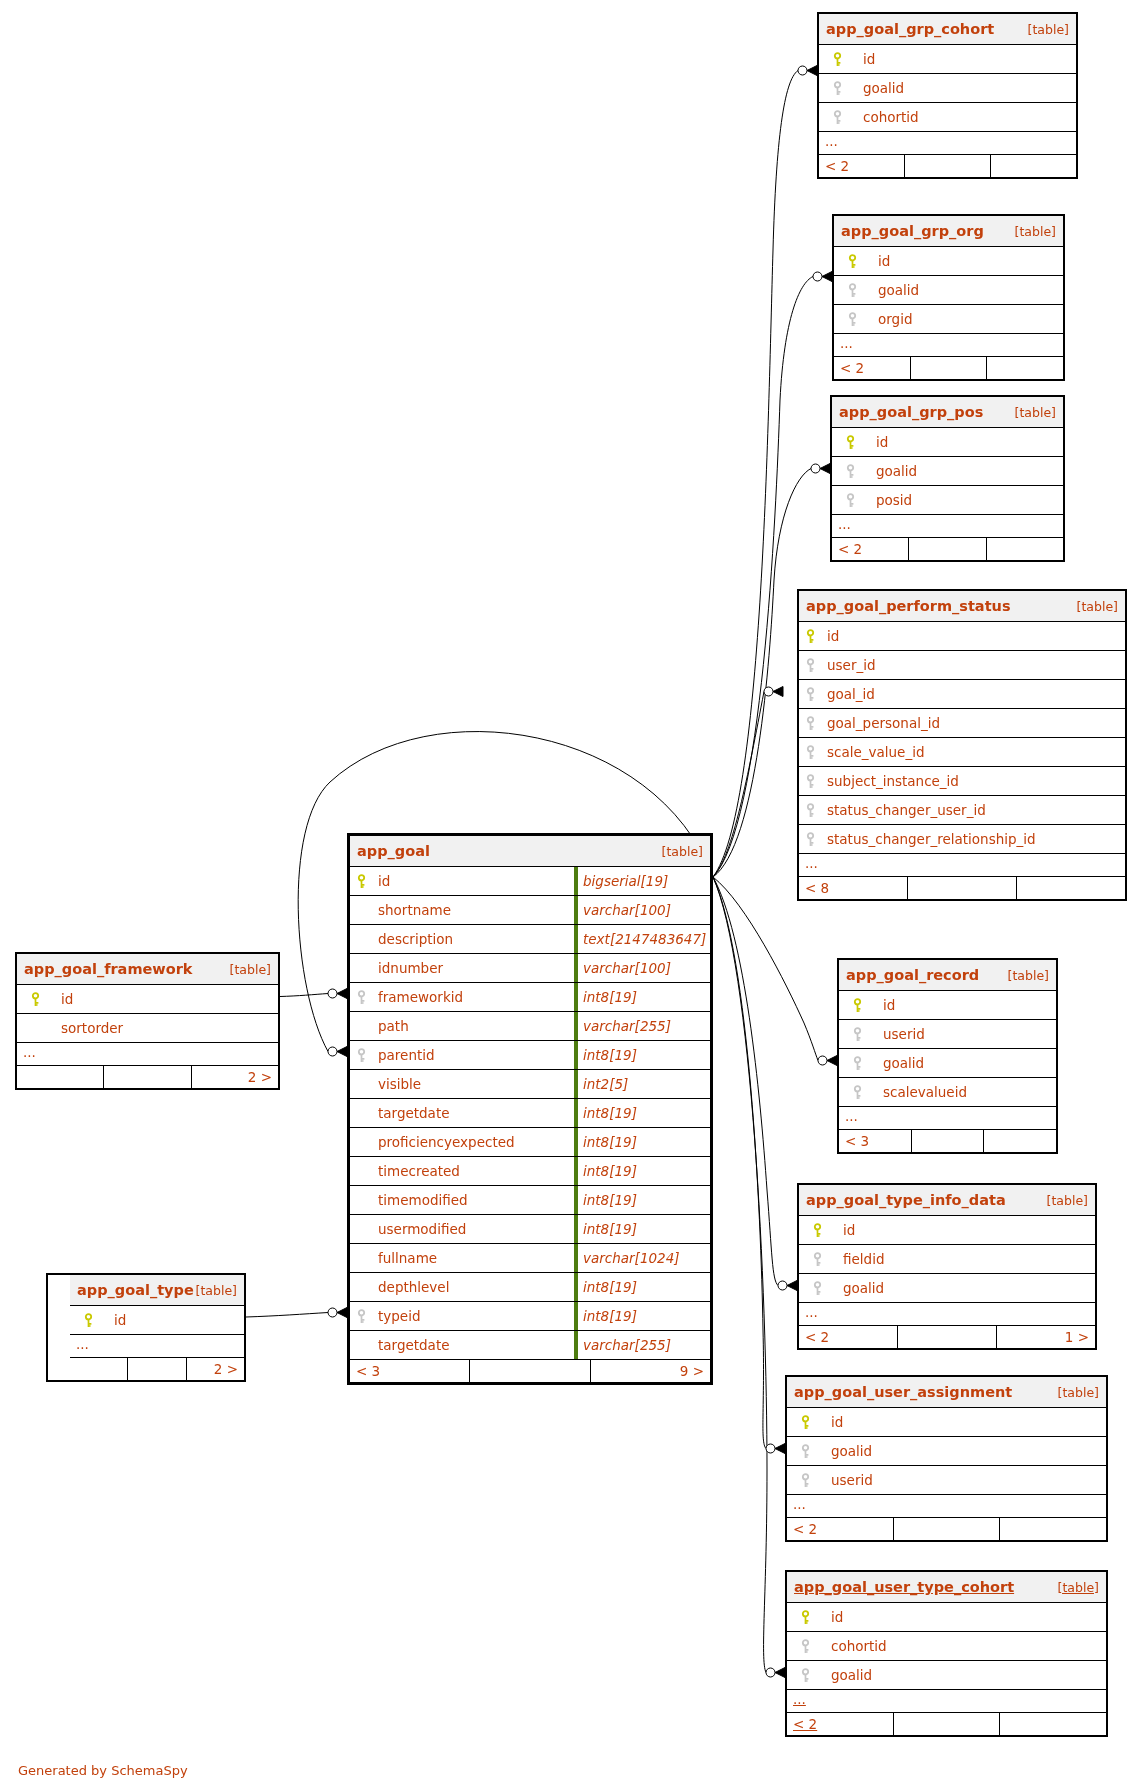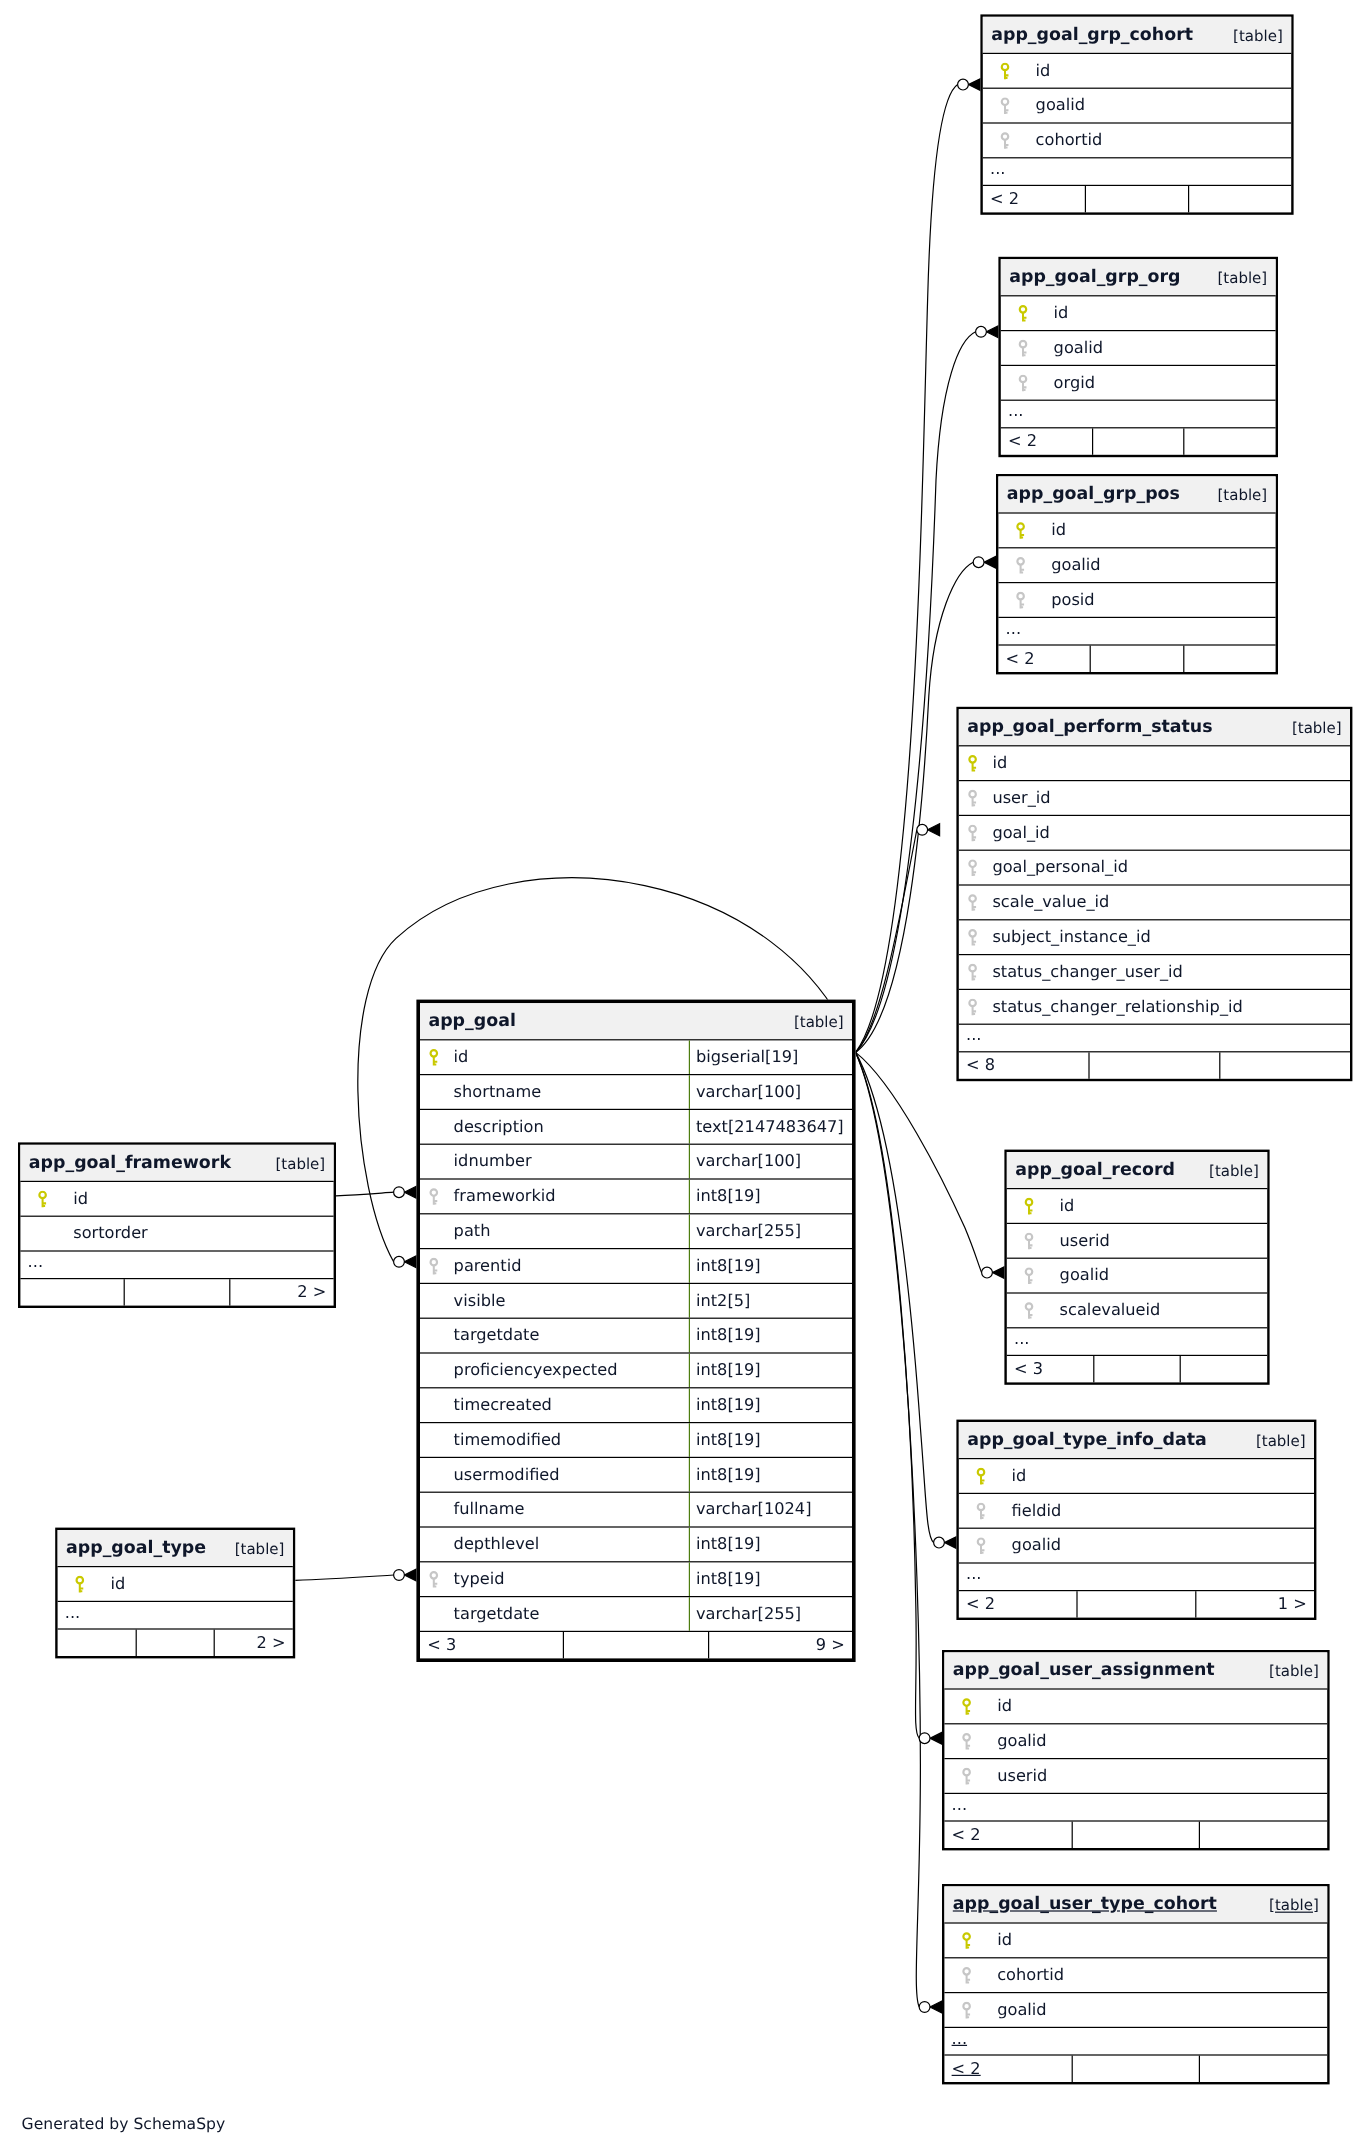--- a/index.html
+++ b/index.html
@@ -1,37 +1,37 @@
 <!DOCTYPE html>
 <html><head>
 <meta charset="utf-8">
 <style>
   html,body{margin:0;padding:0;background:#ffffff;}
   #canvas{
     position:relative;width:1128px;height:1789px;background:#ffffff;overflow:hidden;
-    font-family:"DejaVu Sans","Liberation Sans",sans-serif;color:#0f172a;
+    font-family:"DejaVu Sans","Liberation Sans",sans-serif;color:#c2410c;
   }
   #edges{position:absolute;left:0;top:0;width:1128px;height:1789px;}
   .tbl{
     position:absolute;background:#ffffff;border:2px solid #000;box-sizing:border-box;
   }
   .tbl.thick{border-width:3px;}
   .tbl-h{
     height:30px;background:#f1f1f1;display:flex;align-items:center;
     justify-content:space-between;padding:0 7px;box-sizing:border-box;
   }
   .tbl-title{font-weight:bold;font-size:14.5px;white-space:nowrap;}
   .tbl-tag{font-size:12.5px;font-weight:normal;white-space:nowrap;}
   .tbl-r{
     position:relative;height:28px;line-height:28px;border-top:1px solid #000;
     font-size:13.5px;white-space:nowrap;display:flex;box-sizing:content-box;
   }
   .namecell{position:relative;flex:1;}
   .tbl.two .namecell{flex:0 0 224px;width:224px;}
-  .typecell{flex:1;border-left:1px solid #4d7c0f;padding-left:5px;font-size:13.5px;}
+  .typecell{flex:1;border-left:4px solid #4d7c0f;padding-left:5px;font-size:13.5px;font-style:italic;}
   .keyicon{position:absolute;left:14px;top:7px;width:9px;height:15px;}
   .tight .keyicon{left:7px;}
   .cname{display:inline-block;padding-left:44px;}
   .tight .cname{padding-left:28px;}
   .tbl-e{height:22px;line-height:18px;border-top:1px solid #000;font-size:13.5px;padding-left:6px;box-sizing:content-box;}
   .tbl-f{height:22px;border-top:1px solid #000;display:flex;box-sizing:content-box;}
   .tbl-f .fc{flex:1;font-size:13.5px;line-height:22px;padding:0 6px;overflow:hidden;}
   .tbl-f .fc + .fc{border-left:1px solid #000;}
   .tbl-f .fc:last-child{text-align:right;}
   #note{position:absolute;left:18px;top:1763px;font-size:13px;}
@@ -484,21 +484,21 @@
       <div class="tbl-r">
         <span class="namecell"><span class="cname">sortorder</span></span>
       </div>
       <div class="tbl-e">...</div>
       <div class="tbl-f">
         <span class="fc"></span>
         <span class="fc"></span>
         <span class="fc">2 &gt;</span>
       </div>
     </div>
-  <div class="tbl" style="left:46px;top:1273px;width:200px;">
+  <div class="tbl" style="left:46px;top:1273px;width:200px;padding-left:22px;">
       <div class="tbl-h">
         <span class="tbl-title">app_goal_type</span>
         <span class="tbl-tag">[table]</span>
       </div>
       <div class="tbl-r">
         <span class="namecell"><svg class="keyicon" width="9" height="15" viewBox="0 0 9 15">
             <circle cx="4.5" cy="3.8" r="2.7" fill="none" stroke="#c9c900" stroke-width="1.8"></circle>
             <path d="M4.5 6.5 L4.5 14 M4.5 10.8 L7.4 10.8 M4.5 13 L6.6 13" stroke="#c9c900" stroke-width="1.7" fill="none"></path>
           </svg><span class="cname">id</span></span>
       </div>

